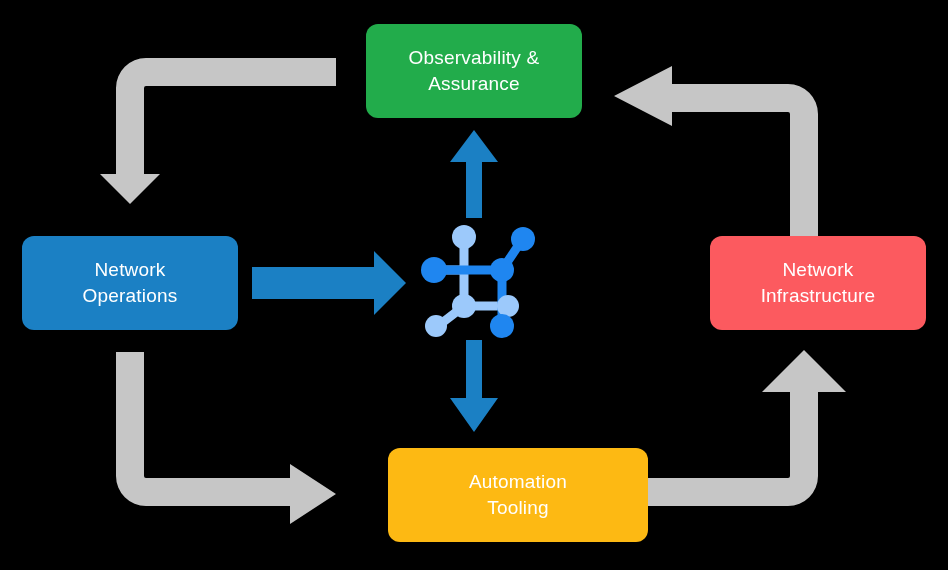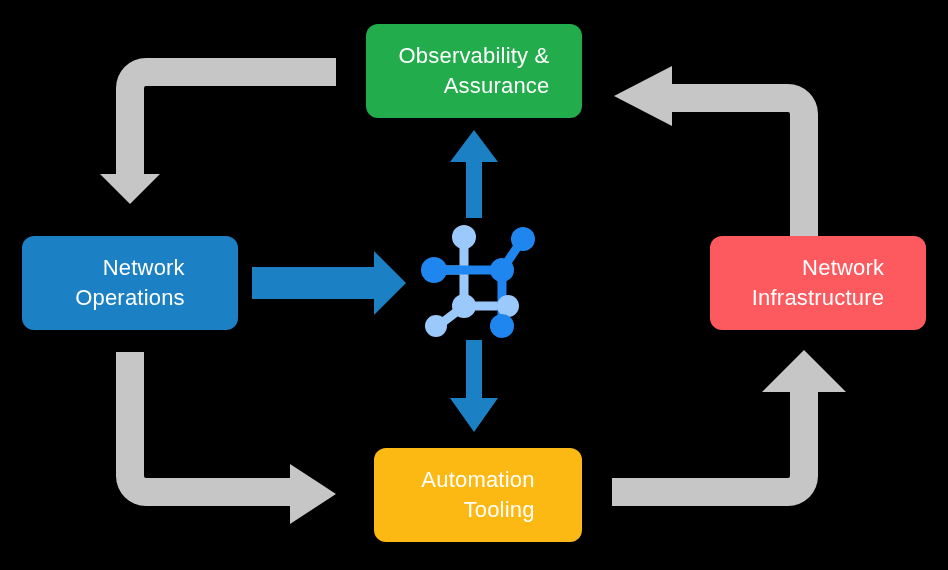--- a/index.html
+++ b/index.html
@@ -16,43 +16,43 @@
     overflow: hidden;
     font-family: "Liberation Sans", sans-serif;
   }
   .node-box {
     position: absolute;
     box-sizing: border-box;
     border-radius: 12px;
     display: flex;
     align-items: center;
     justify-content: center;
-    text-align: right;
+    text-align: center;
     color: #ffffff;
-    font-size: 22px;
+    font-size: 19px;
     line-height: 1.35;
     font-weight: 400;
     letter-spacing: 0.2px;
     padding: 22px 10px;
     white-space: pre-line;
   }
   #box-observability {
     left: 366px; top: 24px; width: 216px; height: 94px;
     background: #22ac4b;
   }
   #box-network-operations {
     left: 22px; top: 236px; width: 216px; height: 94px;
     background: #1b80c4;
   }
   #box-network-infrastructure {
     left: 710px; top: 236px; width: 216px; height: 94px;
     background: #fc5a5f;
   }
   #box-automation-tooling {
-    left: 374px; top: 448px; width: 208px; height: 94px;
+    left: 388px; top: 448px; width: 260px; height: 94px;
     background: #fdb913;
   }
   .svg-layer {
     position: absolute;
     left: 0; top: 0;
     width: 948px;
     height: 570px;
   }
   .center-icon {
     position: absolute;

